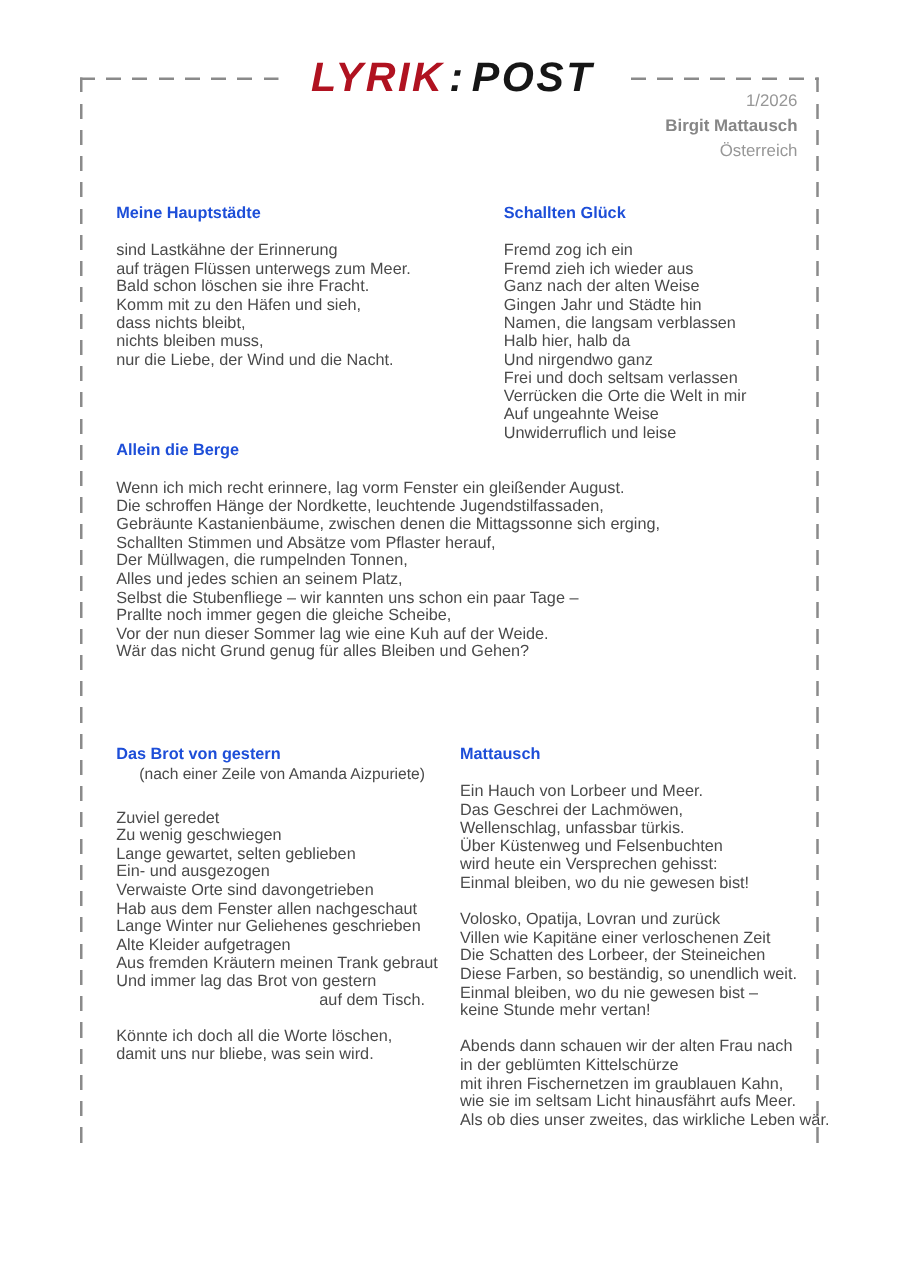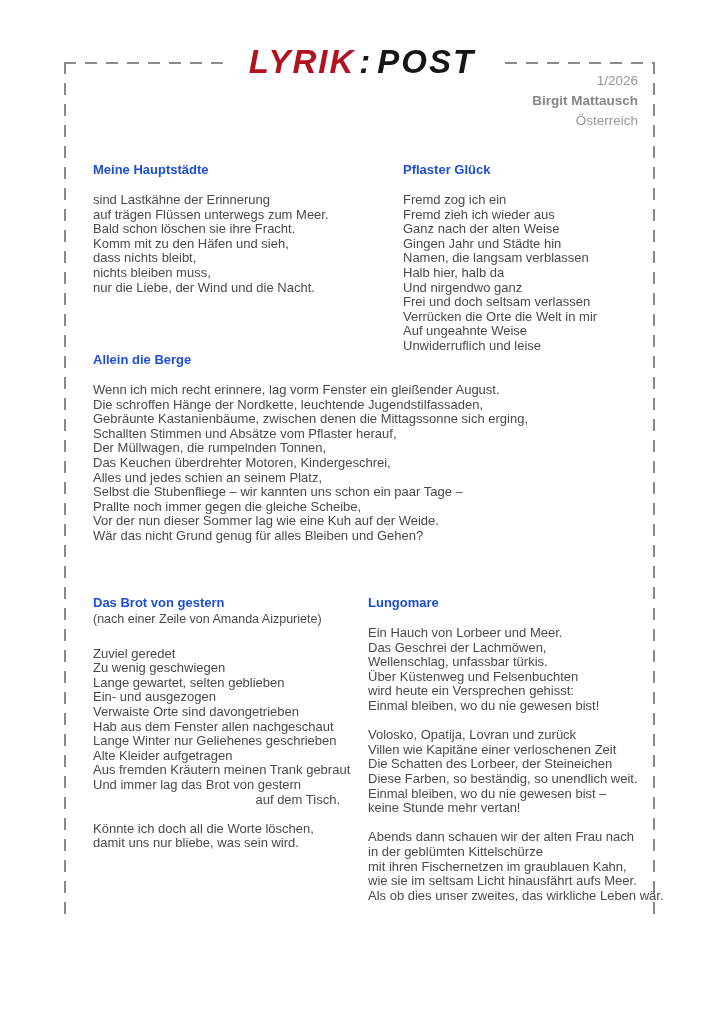--- a/index.html
+++ b/index.html
@@ -63,20 +63,21 @@
     font-weight: bold;
     color: #1d4ed8;
     line-height: 15px;
     margin-bottom: 16px;
   }
   .poem-subtitle {
     font-size: 12.5px;
     color: #4a4a4a;
     line-height: 14.6px;
     margin-top: -14px; 
+    text-align: right;
   }
   .poem-lines { font-size: 13px; color: #4a4a4a; }
   .poem-subtitle + .poem-lines { margin-top: 20px; }
   .poem-line { line-height: 14.6px; min-height: 14.6px; white-space: nowrap; }
   .poem-line.blank { min-height: 14.6px; }
 
   .poem-meine-hauptstaedte { left: 93px;  top: 162px; width: 260px; }
   .poem-mittleres-glueck   { left: 403px; top: 162px; width: 250px; }
   .poem-allein-die-berge   { left: 93px;  top: 352px; width: 545px; }
   .poem-das-brot           { left: 93px;  top: 595px; width: 247px; }
@@ -124,21 +125,21 @@
         <div class="poem-line">auf trägen Flüssen unterwegs zum Meer.</div>
         <div class="poem-line">Bald schon löschen sie ihre Fracht.</div>
         <div class="poem-line">Komm mit zu den Häfen und sieh,</div>
         <div class="poem-line">dass nichts bleibt,</div>
         <div class="poem-line">nichts bleiben muss,</div>
         <div class="poem-line">nur die Liebe, der Wind und die Nacht.</div>
       </div>
   </div>
 
   <div class="poem poem-mittleres-glueck">
-    <div class="poem-title">Pflaster Glück</div>
+    <div class="poem-title">Schallten Glück</div>
     <div class="poem-lines">
         <div class="poem-line">Fremd zog ich ein</div>
         <div class="poem-line">Fremd zieh ich wieder aus</div>
         <div class="poem-line">Ganz nach der alten Weise</div>
         <div class="poem-line">Gingen Jahr und Städte hin</div>
         <div class="poem-line">Namen, die langsam verblassen</div>
         <div class="poem-line">Halb hier, halb da</div>
         <div class="poem-line">Und nirgendwo ganz</div>
         <div class="poem-line">Frei und doch seltsam verlassen</div>
         <div class="poem-line">Verrücken die Orte die Welt in mir</div>
@@ -148,21 +149,20 @@
   </div>
 
   <div class="poem poem-allein-die-berge">
     <div class="poem-title">Allein die Berge</div>
     <div class="poem-lines">
         <div class="poem-line">Wenn ich mich recht erinnere, lag vorm Fenster ein gleißender August.</div>
         <div class="poem-line">Die schroffen Hänge der Nordkette, leuchtende Jugendstilfassaden,</div>
         <div class="poem-line">Gebräunte Kastanienbäume, zwischen denen die Mittagssonne sich erging,</div>
         <div class="poem-line">Schallten Stimmen und Absätze vom Pflaster herauf,</div>
         <div class="poem-line">Der Müllwagen, die rumpelnden Tonnen,</div>
-        <div class="poem-line">Das Keuchen überdrehter Motoren, Kindergeschrei,</div>
         <div class="poem-line">Alles und jedes schien an seinem Platz,</div>
         <div class="poem-line">Selbst die Stubenfliege – wir kannten uns schon ein paar Tage –</div>
         <div class="poem-line">Prallte noch immer gegen die gleiche Scheibe,</div>
         <div class="poem-line">Vor der nun dieser Sommer lag wie eine Kuh auf der Weide.</div>
         <div class="poem-line">Wär das nicht Grund genug für alles Bleiben und Gehen?</div>
       </div>
   </div>
 
   <div class="poem poem-das-brot">
     <div class="poem-title">Das Brot von gestern</div>
@@ -179,21 +179,21 @@
         <div class="poem-line">Aus fremden Kräutern meinen Trank gebraut</div>
         <div class="poem-line">Und immer lag das Brot von gestern</div>
         <div class="poem-line" style="text-align: right;">auf dem Tisch.</div>
         <div class="poem-line blank"></div>
         <div class="poem-line">Könnte ich doch all die Worte löschen,</div>
         <div class="poem-line">damit uns nur bliebe, was sein wird.</div>
       </div>
   </div>
 
   <div class="poem poem-lungomare">
-    <div class="poem-title">Lungomare</div>
+    <div class="poem-title">Mattausch</div>
     <div class="poem-lines">
         <div class="poem-line">Ein Hauch von Lorbeer und Meer.</div>
         <div class="poem-line">Das Geschrei der Lachmöwen,</div>
         <div class="poem-line">Wellenschlag, unfassbar türkis.</div>
         <div class="poem-line">Über Küstenweg und Felsenbuchten</div>
         <div class="poem-line">wird heute ein Versprechen gehisst:</div>
         <div class="poem-line">Einmal bleiben, wo du nie gewesen bist!</div>
         <div class="poem-line blank"></div>
         <div class="poem-line">Volosko, Opatija, Lovran und zurück</div>
         <div class="poem-line">Villen wie Kapitäne einer verloschenen Zeit</div>

